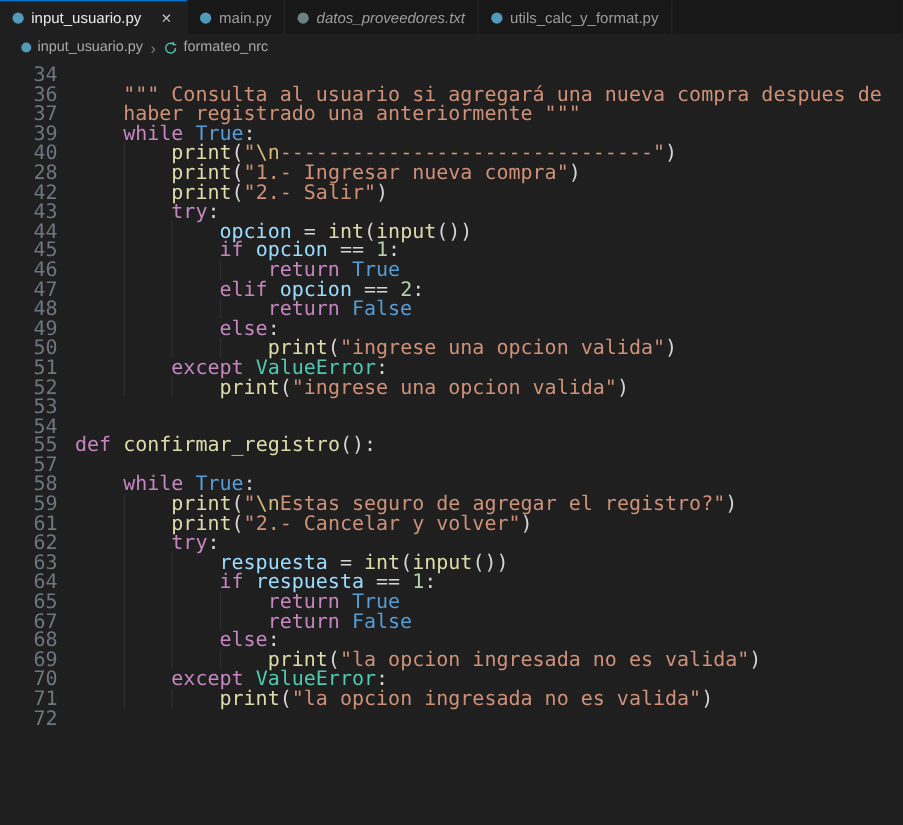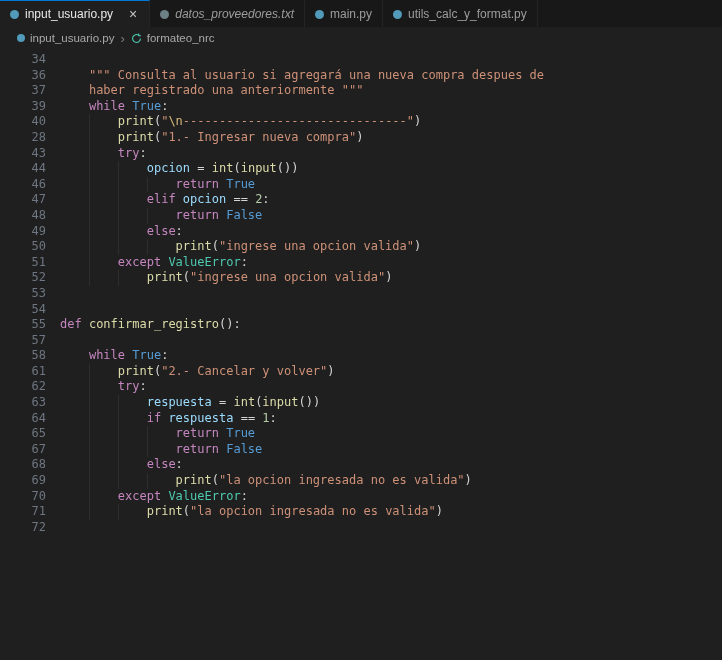--- a/index.html
+++ b/index.html
@@ -13,21 +13,21 @@
        border-top:1px solid var(--ui-accent,#0078d4)}
   .tab.italic .tablabel{font-style:italic}
   .fileicon{width:9px;height:9px;border-radius:50%;display:inline-block;flex:none}
   .tabclose{margin-left:8px;color:#c5c5c5;font-size:14px;line-height:1;border-radius:3px;padding:0 2px}
   .breadcrumbs{display:flex;align-items:center;height:22px;padding:0 17px;font-size:11.5px;
        color:#a9a9a9;gap:5px;background:var(--ui-editor_bg,#1f1f1f)}
   .bc-item{cursor:pointer}
   .bc-sep{color:#7d7d7d;font-size:13px;line-height:1;margin:0 1px}
   .bc-fileicon{width:8px;height:8px;border-radius:50%;display:inline-block;flex:none}
   .bc-symicon{display:inline-flex;align-items:center;color:var(--ui-symbol_icon,#4ec9b0)}
-  .editor{padding-top:3px;font-family:"DejaVu Sans Mono",monospace;font-size:12px;
+  .editor{padding-top:3px;font-family:"DejaVu Sans Mono",monospace;font-size:16px;
        line-height:15.6px;cursor:text}
   .line{display:flex;height:15.6px}
   .ln{width:46px;text-align:right;color:var(--ui-line_number,#6e7681);flex:none;
       margin-right:14px;user-select:none}
   .lc{position:relative;white-space:pre;flex:1}
   .guide{position:absolute;top:0;bottom:0;width:1px;background:rgba(255,255,255,.07)}
   .tk-kw{color:var(--tk-kw,#c586c0)}
   .tk-fn{color:var(--tk-fn,#dcdcaa)}
   .tk-var{color:var(--tk-var,#9cdcfe)}
   .tk-str{color:var(--tk-str,#ce9178)}
@@ -42,27 +42,27 @@
 <body>
 
 <div>
 
   <div class="tabbar" id="tabbar">
       <div class="tab active">
         <span class="fileicon" style="background: rgb(81, 154, 186);"></span>
         <span class="tablabel">input_usuario.py</span>
         <span class="tabclose">×</span>
       </div>
+      <div class="tab">
+        <span class="fileicon" style="background: rgb(81, 154, 186);"></span>
+        <span class="tablabel">main.py</span>
+      </div>
       <div class="tab italic">
         <span class="fileicon" style="background: rgb(109, 128, 134);"></span>
         <span class="tablabel">datos_proveedores.txt</span>
-      </div>
-      <div class="tab">
-        <span class="fileicon" style="background: rgb(81, 154, 186);"></span>
-        <span class="tablabel">main.py</span>
       </div>
       <div class="tab">
         <span class="fileicon" style="background: rgb(81, 154, 186);"></span>
         <span class="tablabel">utils_calc_y_format.py</span>
       </div>
     </div>
 
   <div class="breadcrumbs">
     <span class="bc-fileicon" style="background: rgb(81, 154, 186);"></span>
     <span class="bc-item">input_usuario.py</span>
@@ -95,28 +95,36 @@
       </div>
       <div class="line">
         <span class="ln">40</span>
         <span class="lc"><span class="tk-pln">        </span><span class="tk-fn">print</span><span class="tk-pln">(</span><span class="tk-str">"</span><span class="tk-esc">\n</span><span class="tk-str">-------------------------------"</span><span class="tk-pln">)</span><i class="guide" style="left: 4ch;"></i></span>
       </div>
       <div class="line">
         <span class="ln">28</span>
         <span class="lc"><span class="tk-pln">        </span><span class="tk-fn">print</span><span class="tk-pln">(</span><span class="tk-str">"1.- Ingresar nueva compra"</span><span class="tk-pln">)</span><i class="guide" style="left: 4ch;"></i></span>
       </div>
       <div class="line">
+        <span class="ln">42</span>
+        <span class="lc"><span class="tk-pln">        </span><span class="tk-fn">print</span><span class="tk-pln">(</span><span class="tk-str">"2.- Salir"</span><span class="tk-pln">)</span><i class="guide" style="left: 4ch;"></i></span>
+      </div>
+      <div class="line">
         <span class="ln">43</span>
         <span class="lc"><span class="tk-pln">        </span><span class="tk-kw">try</span><span class="tk-pln">:</span><i class="guide" style="left: 4ch;"></i></span>
       </div>
       <div class="line">
         <span class="ln">44</span>
         <span class="lc"><span class="tk-pln">            </span><span class="tk-var">opcion</span><span class="tk-pln"> </span><span class="tk-op">=</span><span class="tk-pln"> </span><span class="tk-fn">int</span><span class="tk-pln">(</span><span class="tk-fn">input</span><span class="tk-pln">())</span><i class="guide" style="left: 4ch;"></i><i class="guide" style="left: 8ch;"></i></span>
       </div>
       <div class="line">
+        <span class="ln">45</span>
+        <span class="lc"><span class="tk-pln">            </span><span class="tk-kw">if</span><span class="tk-pln"> </span><span class="tk-var">opcion</span><span class="tk-pln"> </span><span class="tk-op">==</span><span class="tk-pln"> </span><span class="tk-num">1</span><span class="tk-pln">:</span><i class="guide" style="left: 4ch;"></i><i class="guide" style="left: 8ch;"></i></span>
+      </div>
+      <div class="line">
         <span class="ln">46</span>
         <span class="lc"><span class="tk-pln">                </span><span class="tk-kw">return</span><span class="tk-pln"> </span><span class="tk-bool">True</span><i class="guide" style="left: 4ch;"></i><i class="guide" style="left: 8ch;"></i><i class="guide" style="left: 12ch;"></i></span>
       </div>
       <div class="line">
         <span class="ln">47</span>
         <span class="lc"><span class="tk-pln">            </span><span class="tk-kw">elif</span><span class="tk-pln"> </span><span class="tk-var">opcion</span><span class="tk-pln"> </span><span class="tk-op">==</span><span class="tk-pln"> </span><span class="tk-num">2</span><span class="tk-pln">:</span><i class="guide" style="left: 4ch;"></i><i class="guide" style="left: 8ch;"></i></span>
       </div>
       <div class="line">
         <span class="ln">48</span>
         <span class="lc"><span class="tk-pln">                </span><span class="tk-kw">return</span><span class="tk-pln"> </span><span class="tk-bool">False</span><i class="guide" style="left: 4ch;"></i><i class="guide" style="left: 8ch;"></i><i class="guide" style="left: 12ch;"></i></span>
@@ -151,20 +159,24 @@
       </div>
       <div class="line">
         <span class="ln">57</span>
         <span class="lc"></span>
       </div>
       <div class="line">
         <span class="ln">58</span>
         <span class="lc"><span class="tk-pln">    </span><span class="tk-kw">while</span><span class="tk-pln"> </span><span class="tk-bool">True</span><span class="tk-pln">:</span></span>
       </div>
       <div class="line">
+        <span class="ln">59</span>
+        <span class="lc"><span class="tk-pln">        </span><span class="tk-fn">print</span><span class="tk-pln">(</span><span class="tk-str">"</span><span class="tk-esc">\n</span><span class="tk-str">Estas seguro de agregar el registro?"</span><span class="tk-pln">)</span><i class="guide" style="left: 4ch;"></i></span>
+      </div>
+      <div class="line">
         <span class="ln">61</span>
         <span class="lc"><span class="tk-pln">        </span><span class="tk-fn">print</span><span class="tk-pln">(</span><span class="tk-str">"2.- Cancelar y volver"</span><span class="tk-pln">)</span><i class="guide" style="left: 4ch;"></i></span>
       </div>
       <div class="line">
         <span class="ln">62</span>
         <span class="lc"><span class="tk-pln">        </span><span class="tk-kw">try</span><span class="tk-pln">:</span><i class="guide" style="left: 4ch;"></i></span>
       </div>
       <div class="line">
         <span class="ln">63</span>
         <span class="lc"><span class="tk-pln">            </span><span class="tk-var">respuesta</span><span class="tk-pln"> </span><span class="tk-op">=</span><span class="tk-pln"> </span><span class="tk-fn">int</span><span class="tk-pln">(</span><span class="tk-fn">input</span><span class="tk-pln">())</span><i class="guide" style="left: 4ch;"></i><i class="guide" style="left: 8ch;"></i></span>

